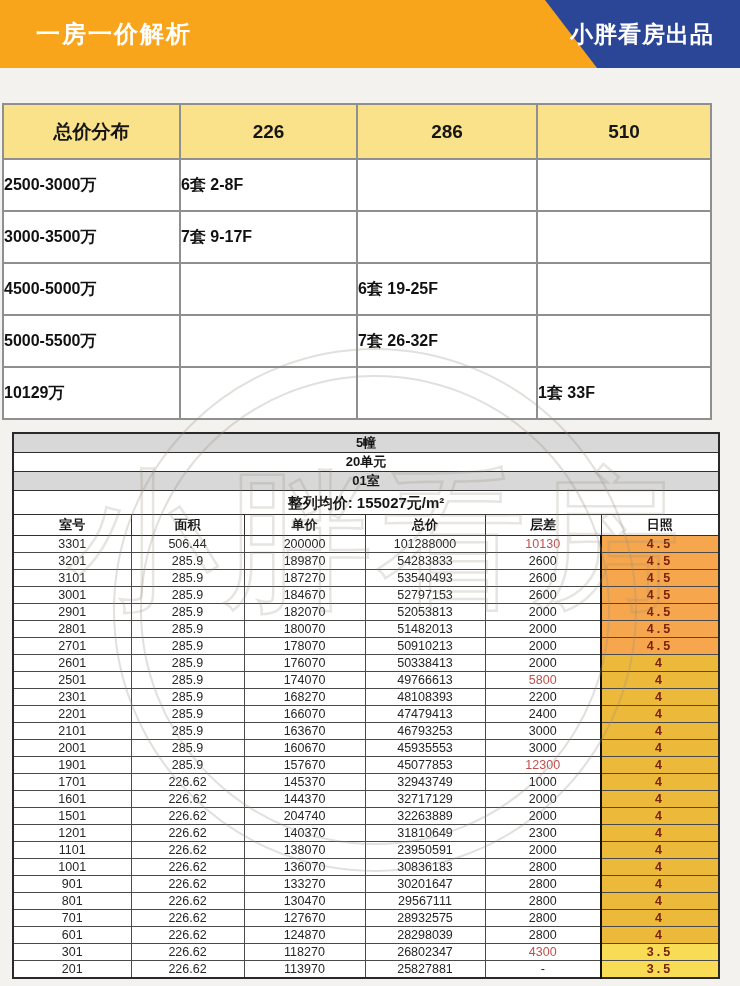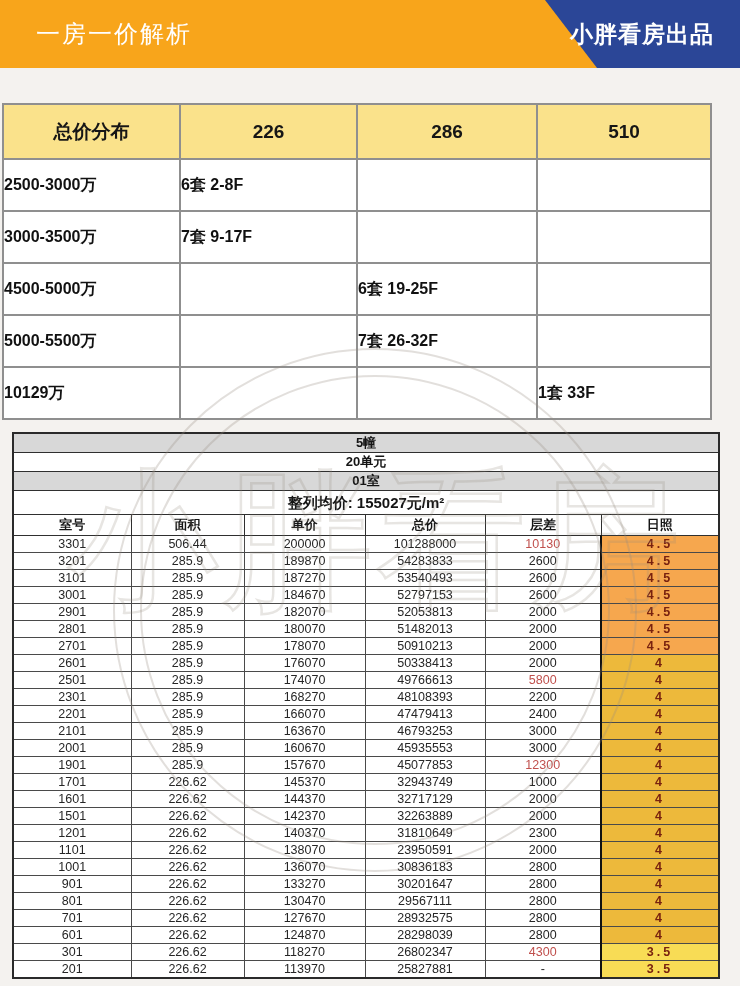--- a/index.html
+++ b/index.html
@@ -7,21 +7,21 @@
   body { font-family:"Liberation Sans","DejaVu Sans",sans-serif; }
   .page {
     position:relative; width:740px; height:986px;
     background:#F4F2EF; overflow:hidden; margin:0 auto;
   }
 
   
   .topbar { position:absolute; left:0; top:0; width:740px; height:68px; background:#F8A51B; }
   .topbar-title {
     position:absolute; left:36px; top:0; height:68px; line-height:68px;
-    color:#ffffff; font-size:24px; font-weight:normal; letter-spacing:2px;
+    color:#ffffff; font-size:24px; font-weight:bold; letter-spacing:2px;
   }
   .topbar-badge {
     position:absolute; left:0; top:0; width:740px; height:68px;
     background:#2B4697;
     clip-path:polygon(545px 0, 740px 0, 740px 68px, 597px 68px);
   }
   .badge-text {
     position:absolute; right:26px; top:0; height:68px; line-height:68px;
     color:#ffffff; font-size:23px; font-weight:bold; letter-spacing:1px;
   }
@@ -300,21 +300,21 @@
           <td>1601</td>
           <td>226.62</td>
           <td>144370</td>
           <td>32717129</td>
           <td>2000</td>
           <td class="sun" style="background: rgb(237, 185, 59);">4</td>
         </tr>
         <tr>
           <td>1501</td>
           <td>226.62</td>
-          <td>142370</td>
+          <td>204740</td>
           <td>32263889</td>
           <td>2000</td>
           <td class="sun" style="background: rgb(237, 185, 59);">4</td>
         </tr>
         <tr>
           <td>1201</td>
           <td>226.62</td>
           <td>140370</td>
           <td>31810649</td>
           <td>2300</td>

